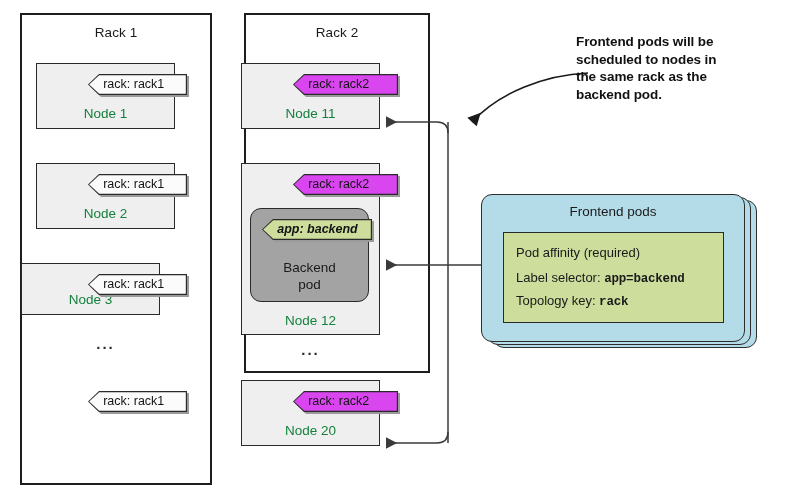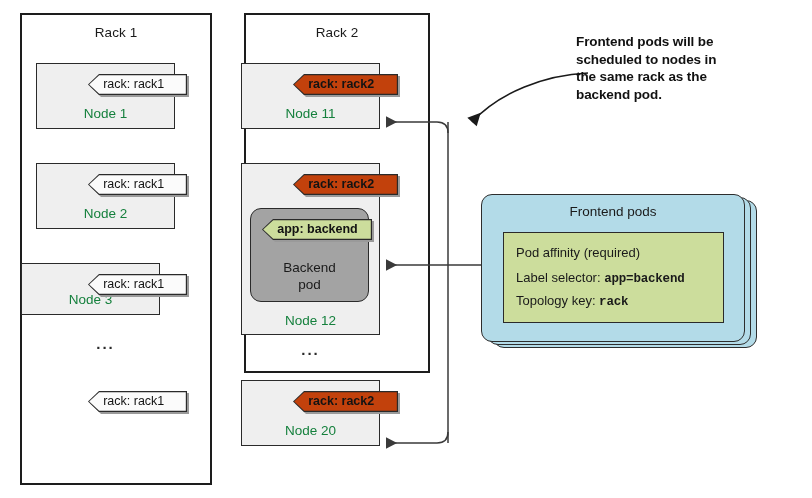--- a/index.html
+++ b/index.html
@@ -66,21 +66,21 @@
     position:absolute;left:1.2px;top:1.2px;
     height:18.6px;line-height:18.6px;
     padding-left:14px;padding-right:7px;
     font-size:12.5px;
     white-space:nowrap;
     box-sizing:border-box;
     -webkit-clip-path:polygon(0% 50%, 10px 0%, 100% 0%, 100% 100%, 10px 100%);
     clip-path:polygon(0% 50%, 10px 0%, 100% 0%, 100% 100%, 10px 100%);
   }
   .tag-white .tag-inner{background:#fbfbfb;color:#131313;font-weight:400;}
-  .tag-orange .tag-inner{background:#c2410c;color:#131313;font-weight:bold;}
+  .tag-orange .tag-inner{background:#d946ef;color:#131313;font-weight:normal;}
   .tag-green .tag-inner{background:#ccdd9c;color:#131313;font-weight:bold;}
 
   
   .pod{
     position:absolute;
     background:#a3a3a3;
     border:1.6px solid #2a2a2a;
     border-radius:11px;
     box-sizing:border-box;
   }
@@ -226,21 +226,21 @@
   </div>
 
   <div class="pod" style="left:250px;top:208px;width:119px;height:94px;">
     <div class="pod-label">
       <span>Backend</span><br>
       <span>pod</span>
     </div>
   </div>
   <div class="tag-wrap" style="left:262px;top:219px;width:110px;height:23px;">
     <div class="tag-shadow"></div>
-    <div class="tag-outer tag-green" style="width:110px;">
+    <div class="tag-outer tag-green" style="width:110px;font-style:italic;">
       <div class="tag-inner" style="width:107.6px;">app: backend</div>
     </div>
   </div>
 
   <div class="ellipsis" style="left:241px;top:341px;width:139px;">...</div>
 
   <div class="node" style="left:241px;top:380px;width:139px;height:66px;">
     <div class="node-name">Node 20</div>
   </div>
   <div class="tag-wrap" style="left:293px;top:391px;width:105px;height:23px;">

